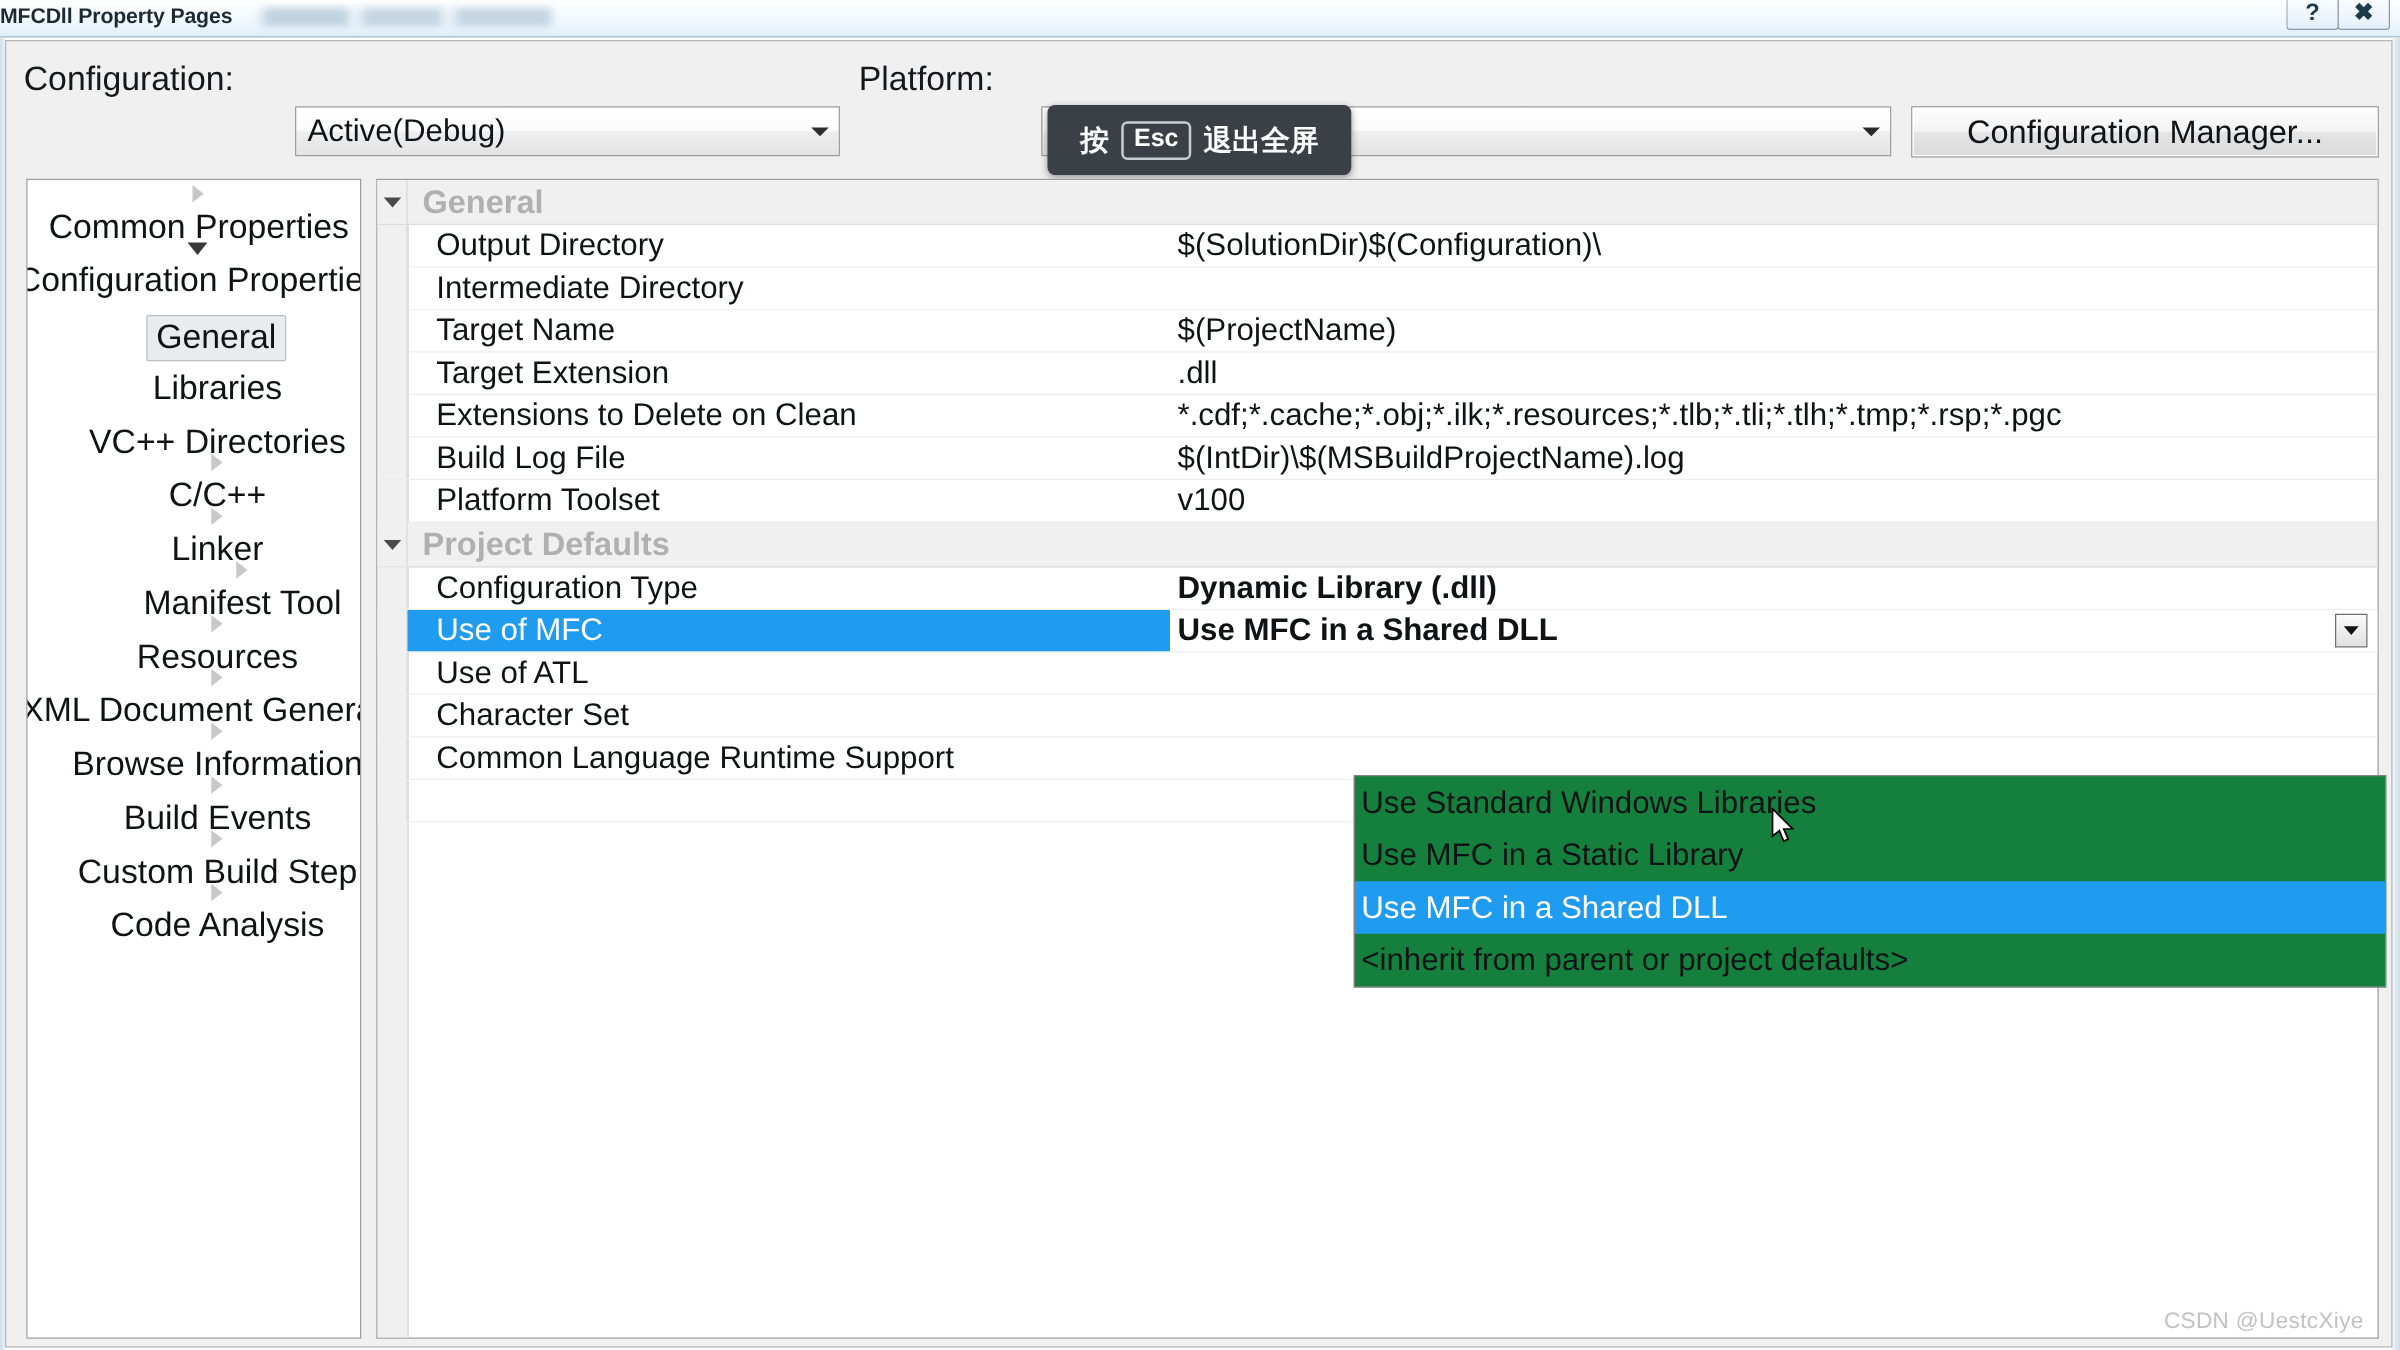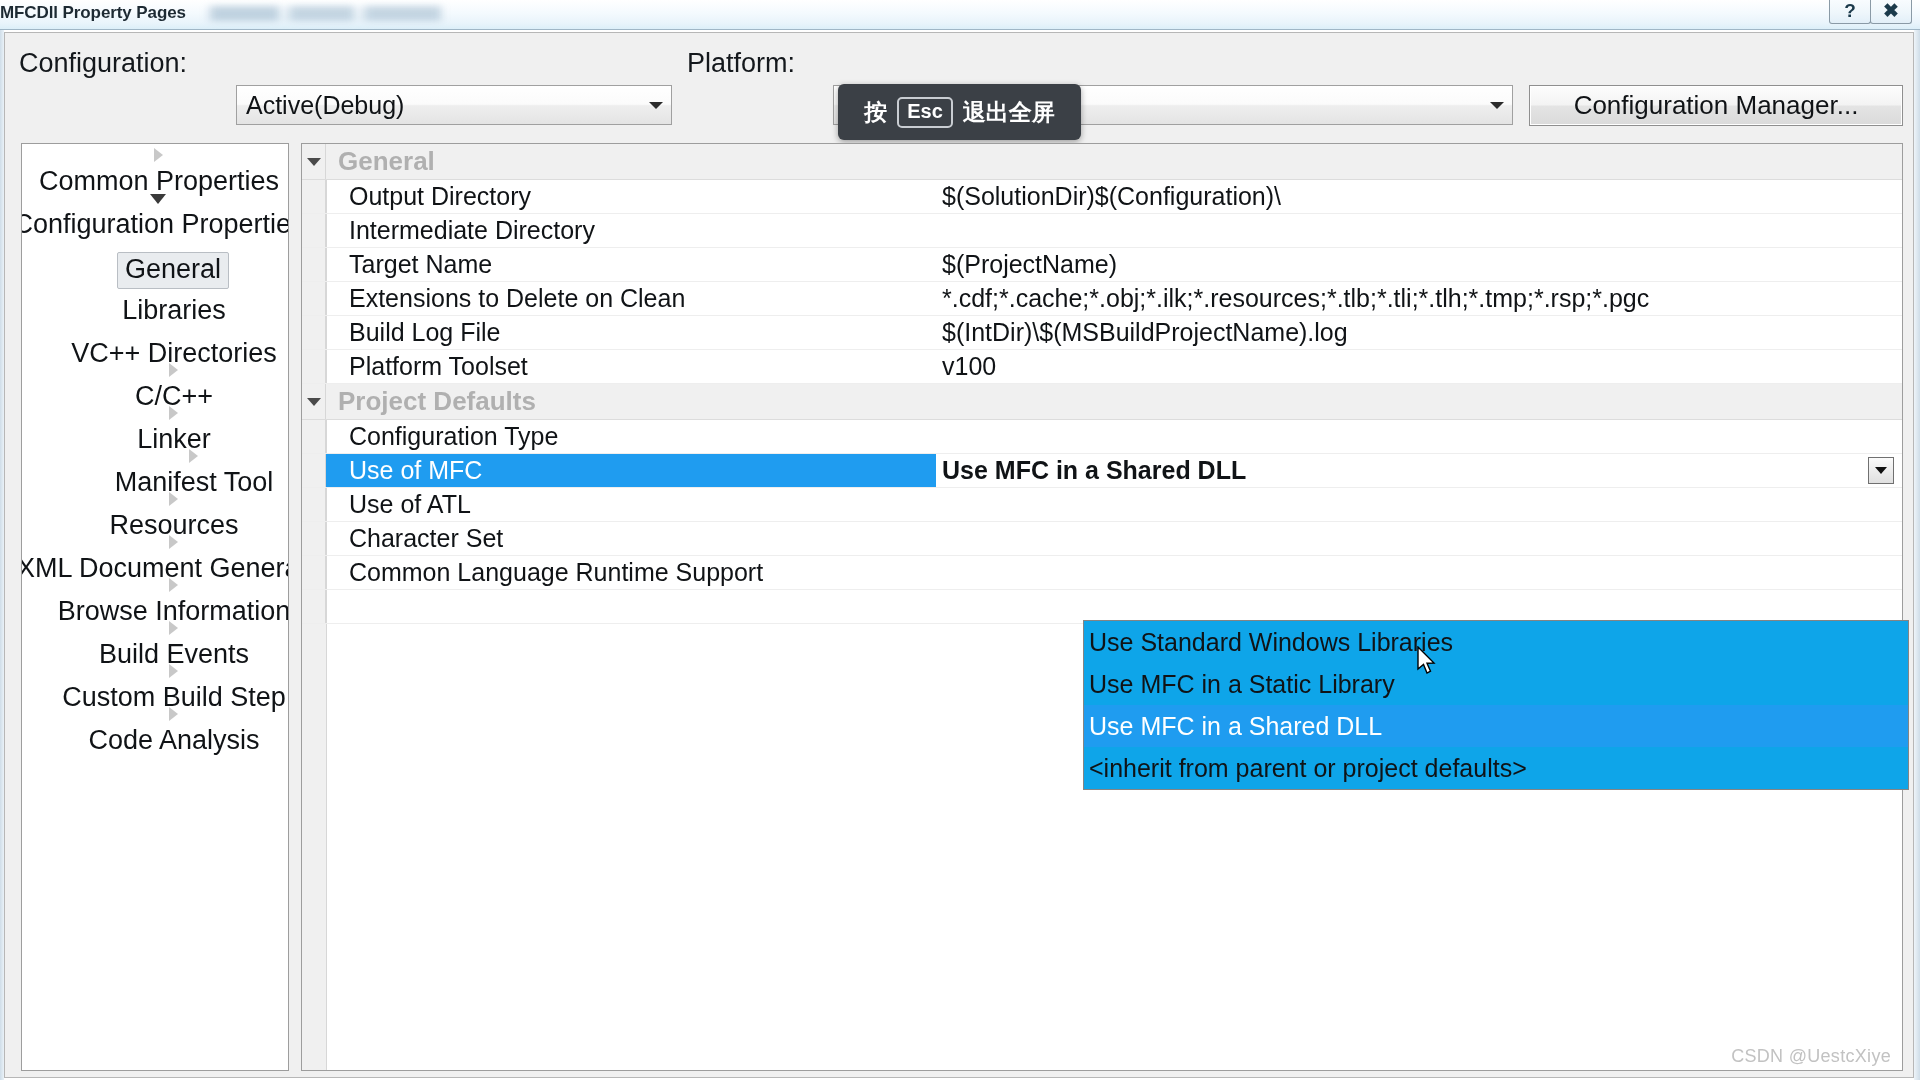--- a/index.html
+++ b/index.html
@@ -345,21 +345,21 @@
     border-right: 6px solid transparent;
     border-top: 7px solid #111111;
   }
 
   
   .dropdown {
     position: absolute;
     left: 1078px;
     top: 587px;
     width: 826px;
-    background: #0ea5e9;
+    background: #15803d;
     border: 1px solid #848484;
     box-sizing: border-box;
     z-index: 40;
   }
   .dd-item {
     height: 42px;
     display: flex;
     align-items: center;
     padding-left: 5px;
     font-size: 25px;
@@ -530,20 +530,25 @@
             <div class="gutter"></div>
             <div class="prop-name">Intermediate Directory</div>
           </div>
           <div class="row">
             <div class="gutter"></div>
             <div class="prop-name">Target Name</div>
             <div class="prop-value">$(ProjectName)</div>
           </div>
           <div class="row">
             <div class="gutter"></div>
+            <div class="prop-name">Target Extension</div>
+            <div class="prop-value">.dll</div>
+          </div>
+          <div class="row">
+            <div class="gutter"></div>
             <div class="prop-name">Extensions to Delete on Clean</div>
             <div class="prop-value">*.cdf;*.cache;*.obj;*.ilk;*.resources;*.tlb;*.tli;*.tlh;*.tmp;*.rsp;*.pgc</div>
           </div>
           <div class="row">
             <div class="gutter"></div>
             <div class="prop-name">Build Log File</div>
             <div class="prop-value">$(IntDir)\$(MSBuildProjectName).log</div>
           </div>
           <div class="row">
             <div class="gutter"></div>
@@ -552,20 +557,21 @@
           </div>
           <div class="row cat">
             <div class="gutter">
               <span class="cat-tw"></span>
             </div>
             <div class="cat-label">Project Defaults</div>
           </div>
           <div class="row">
             <div class="gutter"></div>
             <div class="prop-name">Configuration Type</div>
+            <div class="prop-value bold">Dynamic Library (.dll)</div>
           </div>
           <div class="row selected">
             <div class="gutter"></div>
             <div class="prop-name">Use of MFC</div>
             <div class="prop-value bold">Use MFC in a Shared DLL</div>
             <div class="dd-button"></div>
           </div>
           <div class="row">
             <div class="gutter"></div>
             <div class="prop-name">Use of ATL</div>

